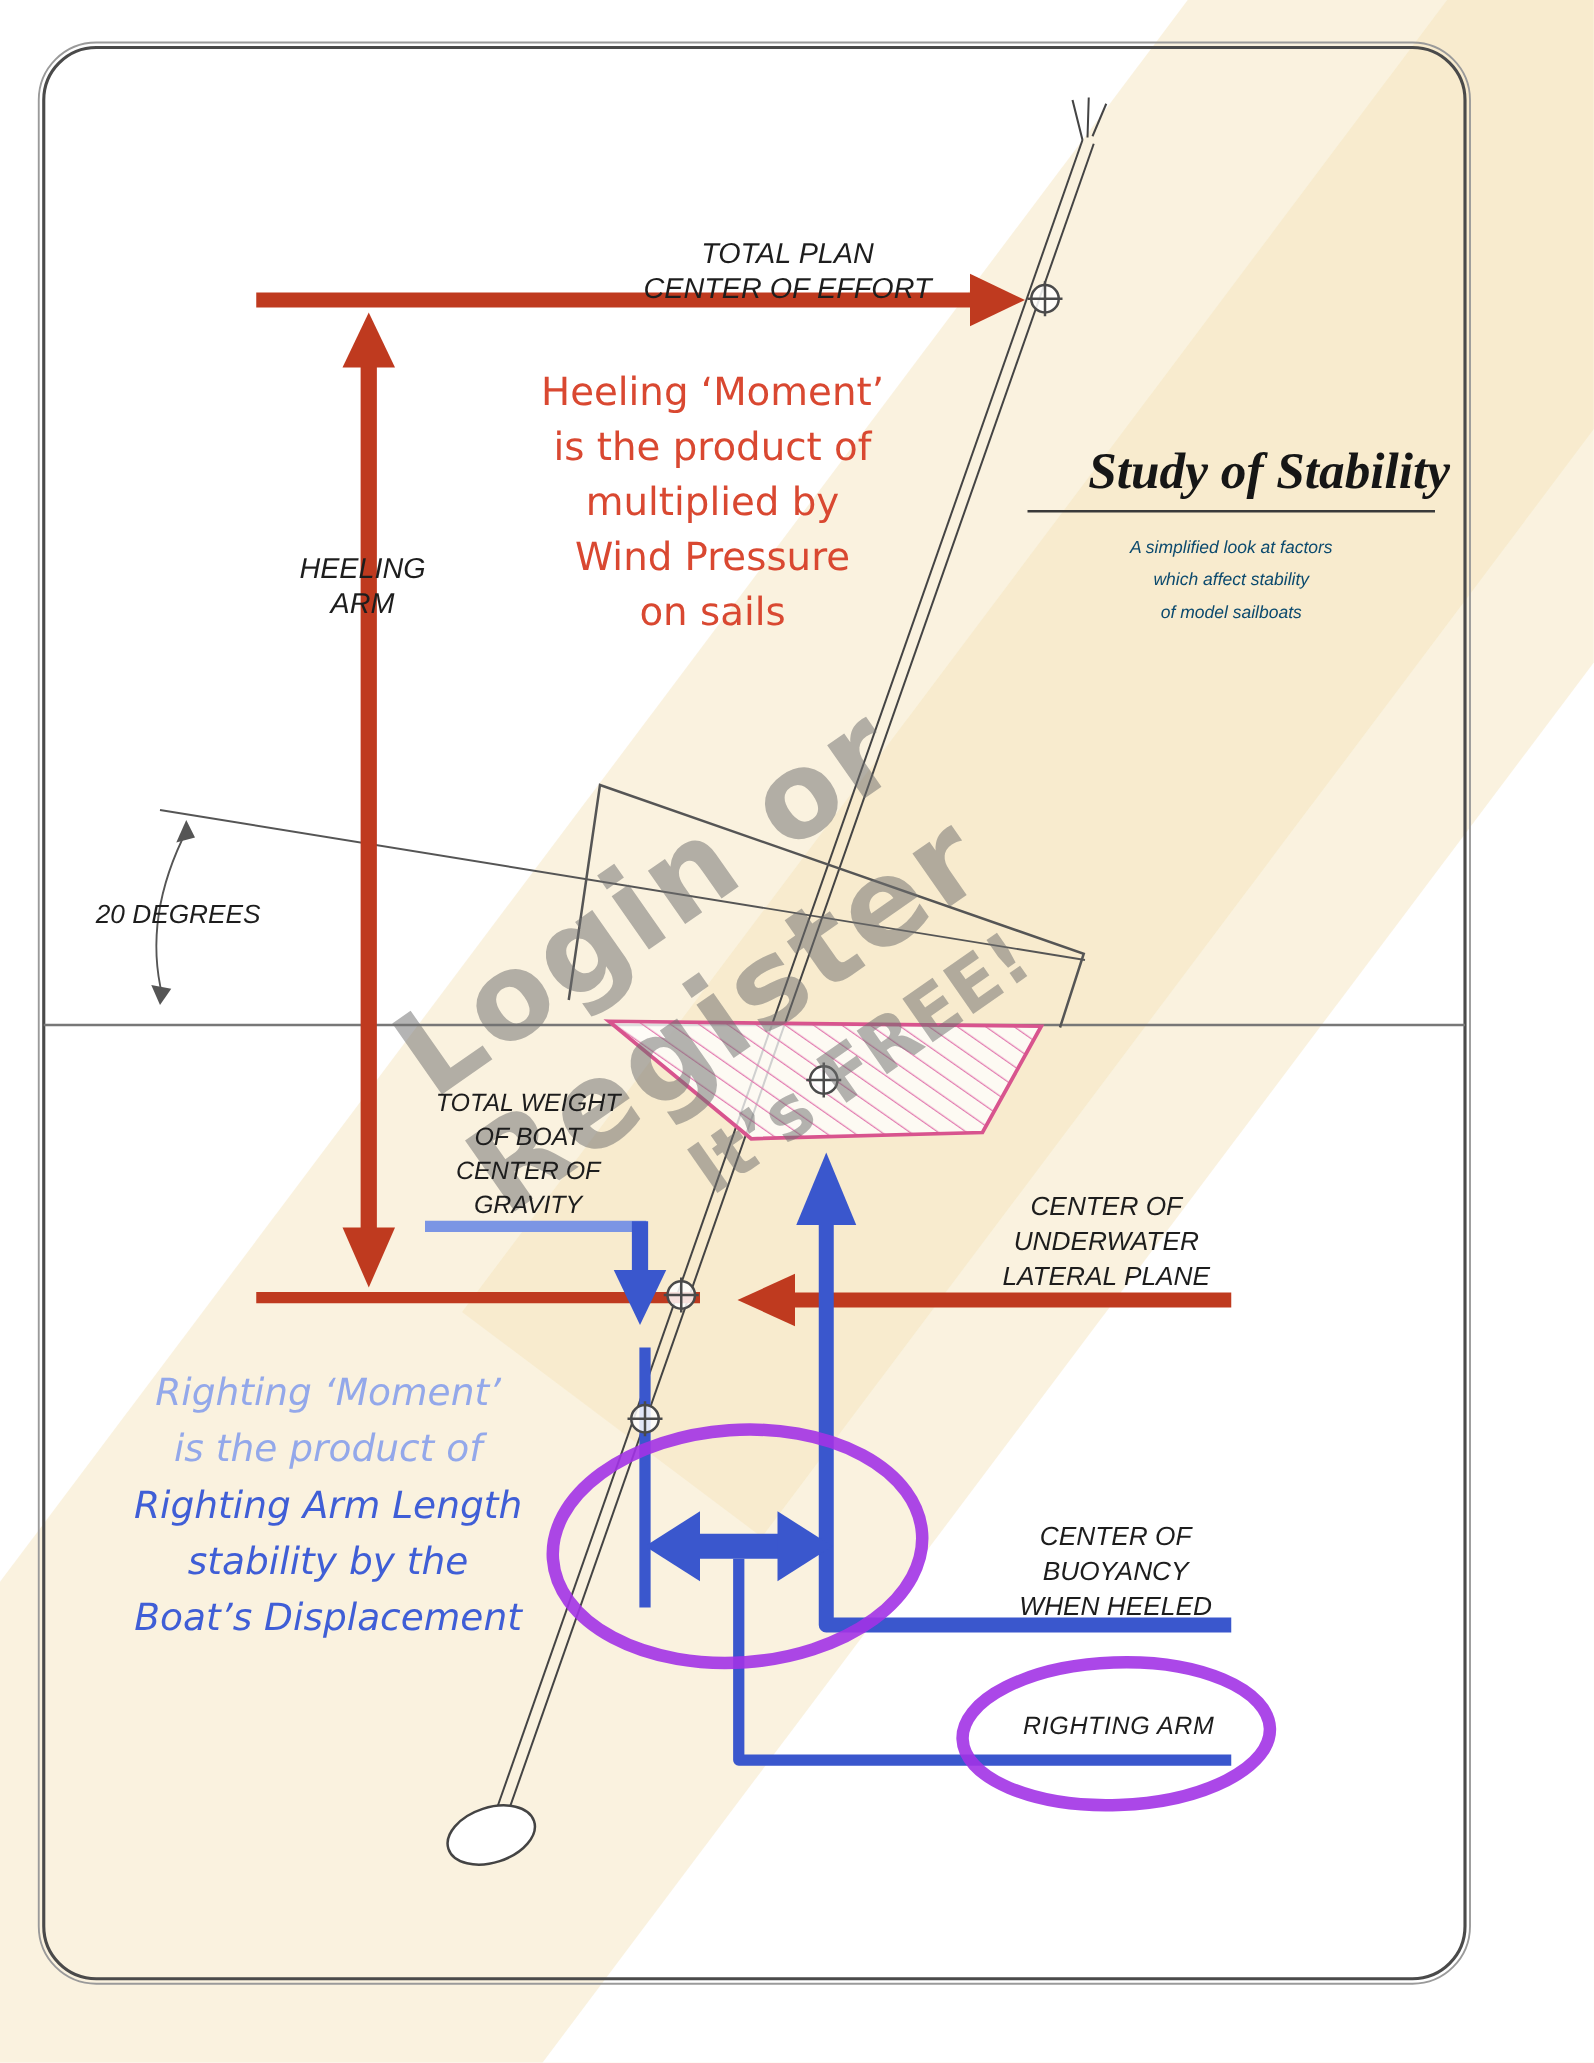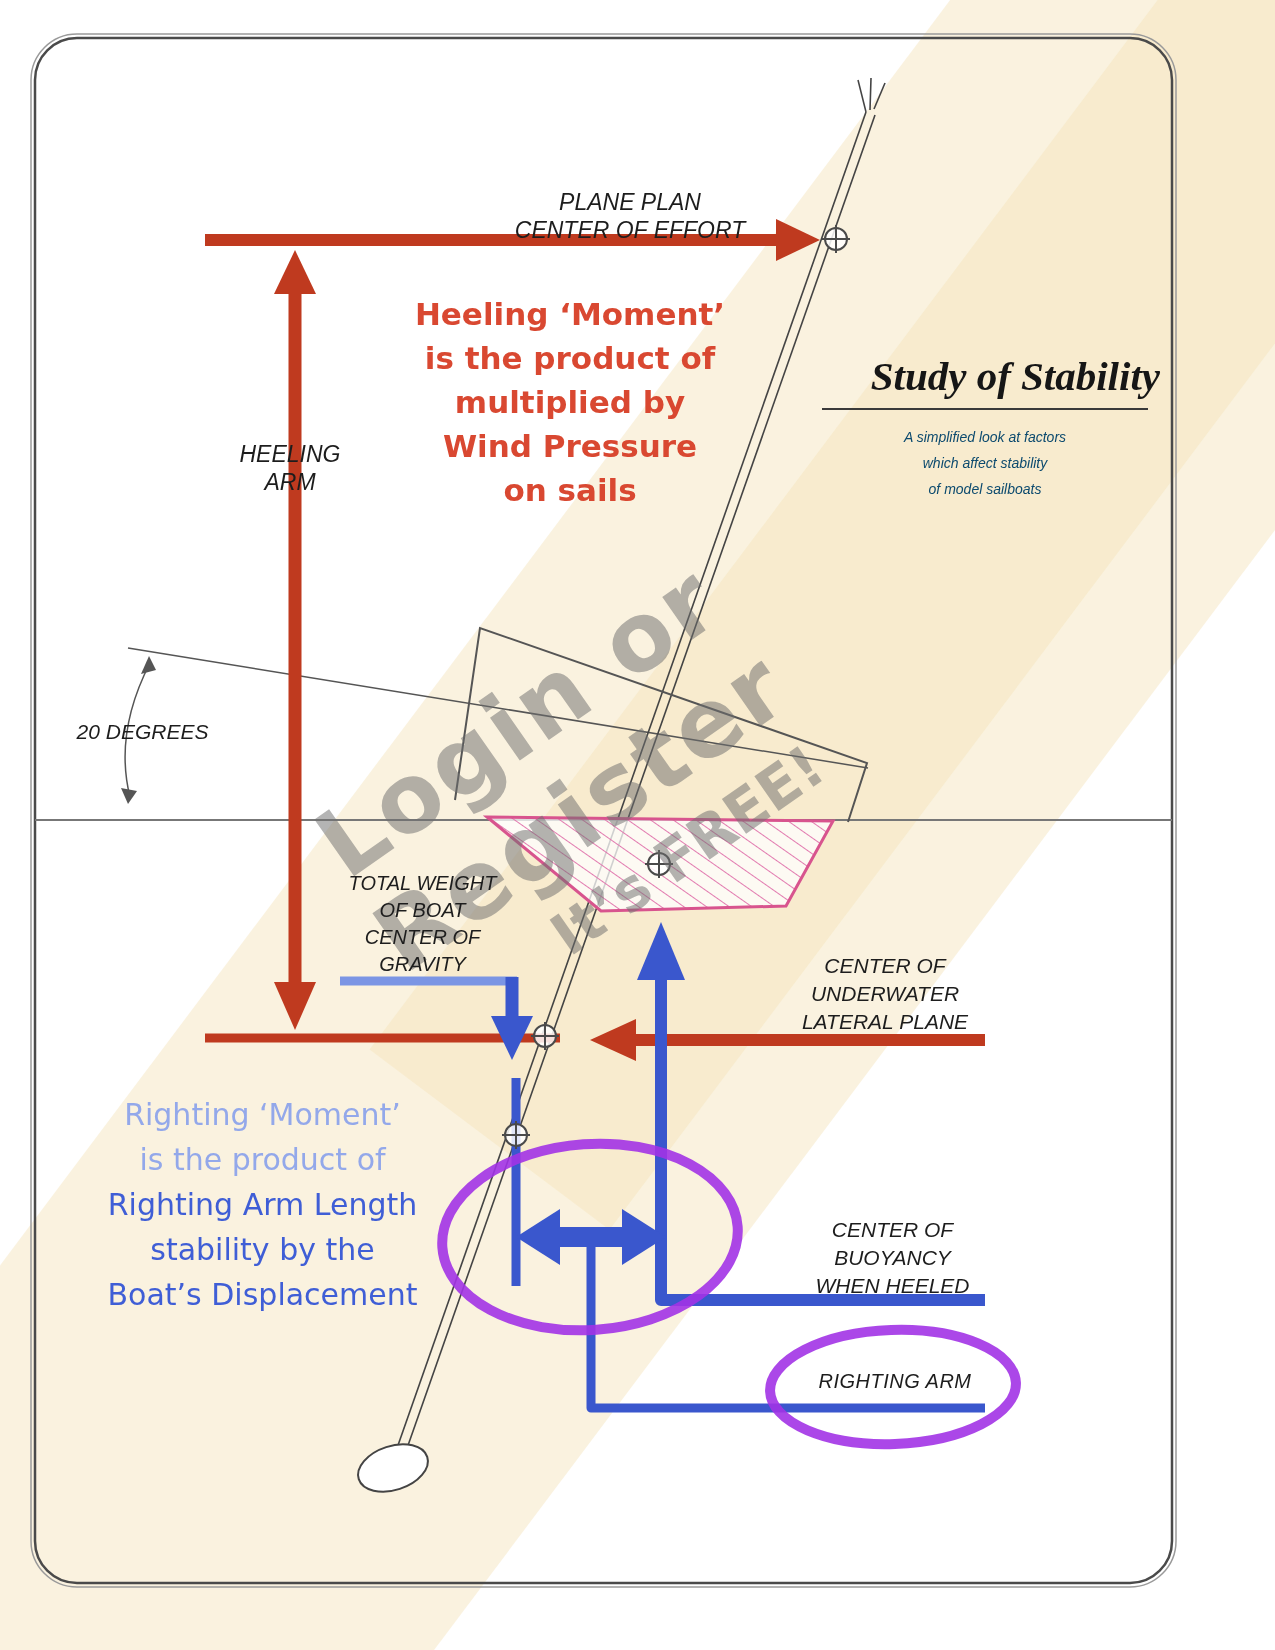--- a/index.html
+++ b/index.html
@@ -113,30 +113,30 @@
       <ellipse cx="893" cy="1387" rx="123" ry="57" transform="rotate(-2 893 1387)" fill="none" stroke="#a233e6" stroke-width="10" opacity="0.9"></ellipse>
     </g>
   </svg>
 
   <div class="watermark">
     <div class="wm1">Login or Register</div>
     <div class="wm2">It’s FREE!</div>
   </div>
 
   <div class="lbl" style="left:425px;top:188px;width:410px;font-size:23px;line-height:28px;">
-    <div>PLANE PLAN</div>
+    <div>TOTAL PLAN</div>
     <div>CENTER OF EFFORT</div>
   </div>
 
   <div class="lbl" style="left:200px;top:440px;width:180px;font-size:23px;line-height:28px;">
     <div>HEELING</div>
     <div>ARM</div>
   </div>
 
-  <div class="comic red-text" style="left:355px;top:292px;width:430px;font-size:31px;line-height:44px;font-weight:bold;">
+  <div class="comic red-text" style="left:355px;top:292px;width:430px;font-size:31px;line-height:44px;">
     <div>Heeling ‘Moment’</div>
     <div>is the product of</div>
     <div>multiplied by</div>
     <div>Wind Pressure</div>
     <div>on sails</div>
   </div>
 
   <div class="lbl script-title" style="left:810px;top:352px;width:350px;font-size:41px;text-align:right;">Study of Stability</div>
   <div style="position:absolute;left:822px;top:408px;width:326px;border-top:2.5px solid #3a3a3a;z-index:3;"></div>
   <div class="lbl" style="left:815px;top:424px;width:340px;font-size:14px;line-height:26px;color:#0c4a6e;">
@@ -153,21 +153,21 @@
     <div>CENTER OF</div>
     <div>GRAVITY</div>
   </div>
 
   <div class="lbl" style="left:755px;top:952px;width:260px;font-size:21px;line-height:28px;">
     <div>CENTER OF</div>
     <div>UNDERWATER</div>
     <div>LATERAL PLANE</div>
   </div>
 
-  <div class="comic blue-text righting-text" style="left:85px;top:1092px;width:355px;font-size:30px;line-height:45px;">
+  <div class="comic blue-text righting-text" style="left:85px;top:1092px;width:355px;font-size:30px;line-height:45px;font-style:italic;">
     <div>Righting ‘Moment’</div>
     <div>is the product of</div>
     <div>Righting Arm Length</div>
     <div>stability by the</div>
     <div>Boat’s Displacement</div>
   </div>
 
   <div class="lbl" style="left:785px;top:1216px;width:215px;font-size:21px;line-height:28px;">
     <div>CENTER OF</div>
     <div>BUOYANCY</div>

